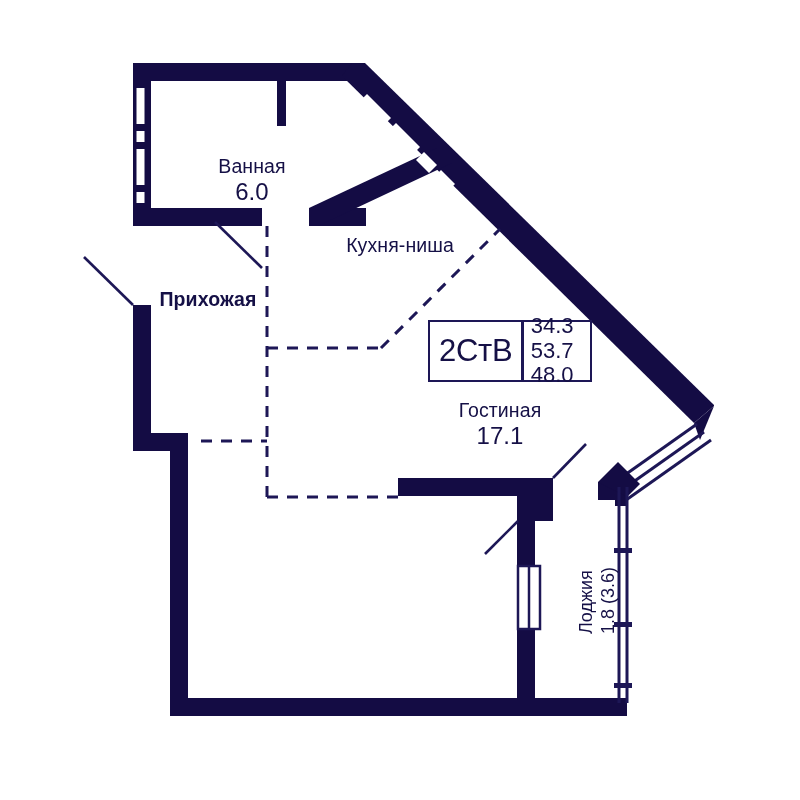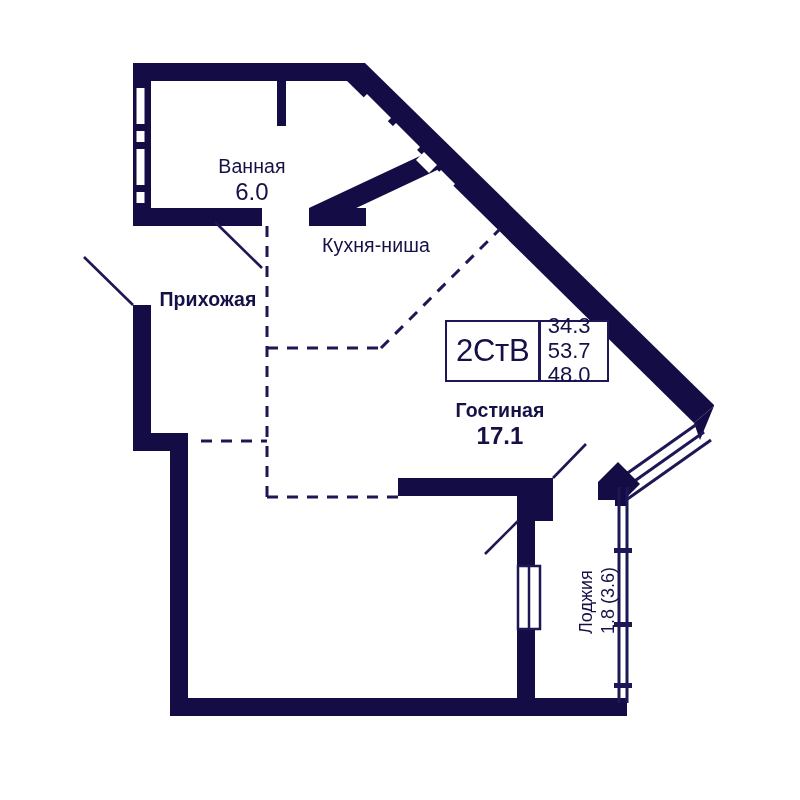--- a/index.html
+++ b/index.html
@@ -55,21 +55,20 @@
     user-select: none;
   }
   .vert-label span { display: inline-block; }
   #type-box {
     position: absolute;
     border: 2.4px solid #1d1756;
     background: #ffffff;
     display: flex;
     align-items: stretch;
     box-sizing: border-box;
-    margin-left: 17px;
   }
   #type-box .tb-code {
     display: flex;
     align-items: center;
     justify-content: center;
     padding: 0 9px;
     font-size: 31px;
     color: #151046;
     letter-spacing: -0.3px;
   }
@@ -193,29 +192,29 @@
       <div>53.7</div>
       <div>48.0</div>
     </div>
   </div>
 
   <div class="room-label" style="left:172px; top:155px; width:160px;">
     <span class="rl-name">Ванная</span>
     <span class="rl-area">6.0</span>
   </div>
 
-  <div class="room-label" style="left:286px; top:234px; width:180px;">
+  <div class="room-label" style="left:274px; top:234px; width:180px;text-align:right;">
     <span class="rl-name">Кухня-ниша</span>
   </div>
 
   <div class="room-label" style="left:128px; top:288px; width:160px;font-weight:bold;">
     <span class="rl-name">Прихожая</span>
   </div>
 
-  <div class="room-label" style="left:420px; top:399px; width:160px;font-weight:bold;">
+  <div class="room-label" style="left:420px; top:399px; width:160px;">
     <span class="rl-name">Гостиная</span>
     <span class="rl-area">17.1</span>
   </div>
 
 
   <div class="vert-label" style="left:576px; top:634px; transform: rotate(-90deg);">
     <span>Лоджия</span>
   </div>
   <div class="vert-label" style="left:598px; top:634px; transform: rotate(-90deg);">
     <span>1.8 (3.6)</span>

